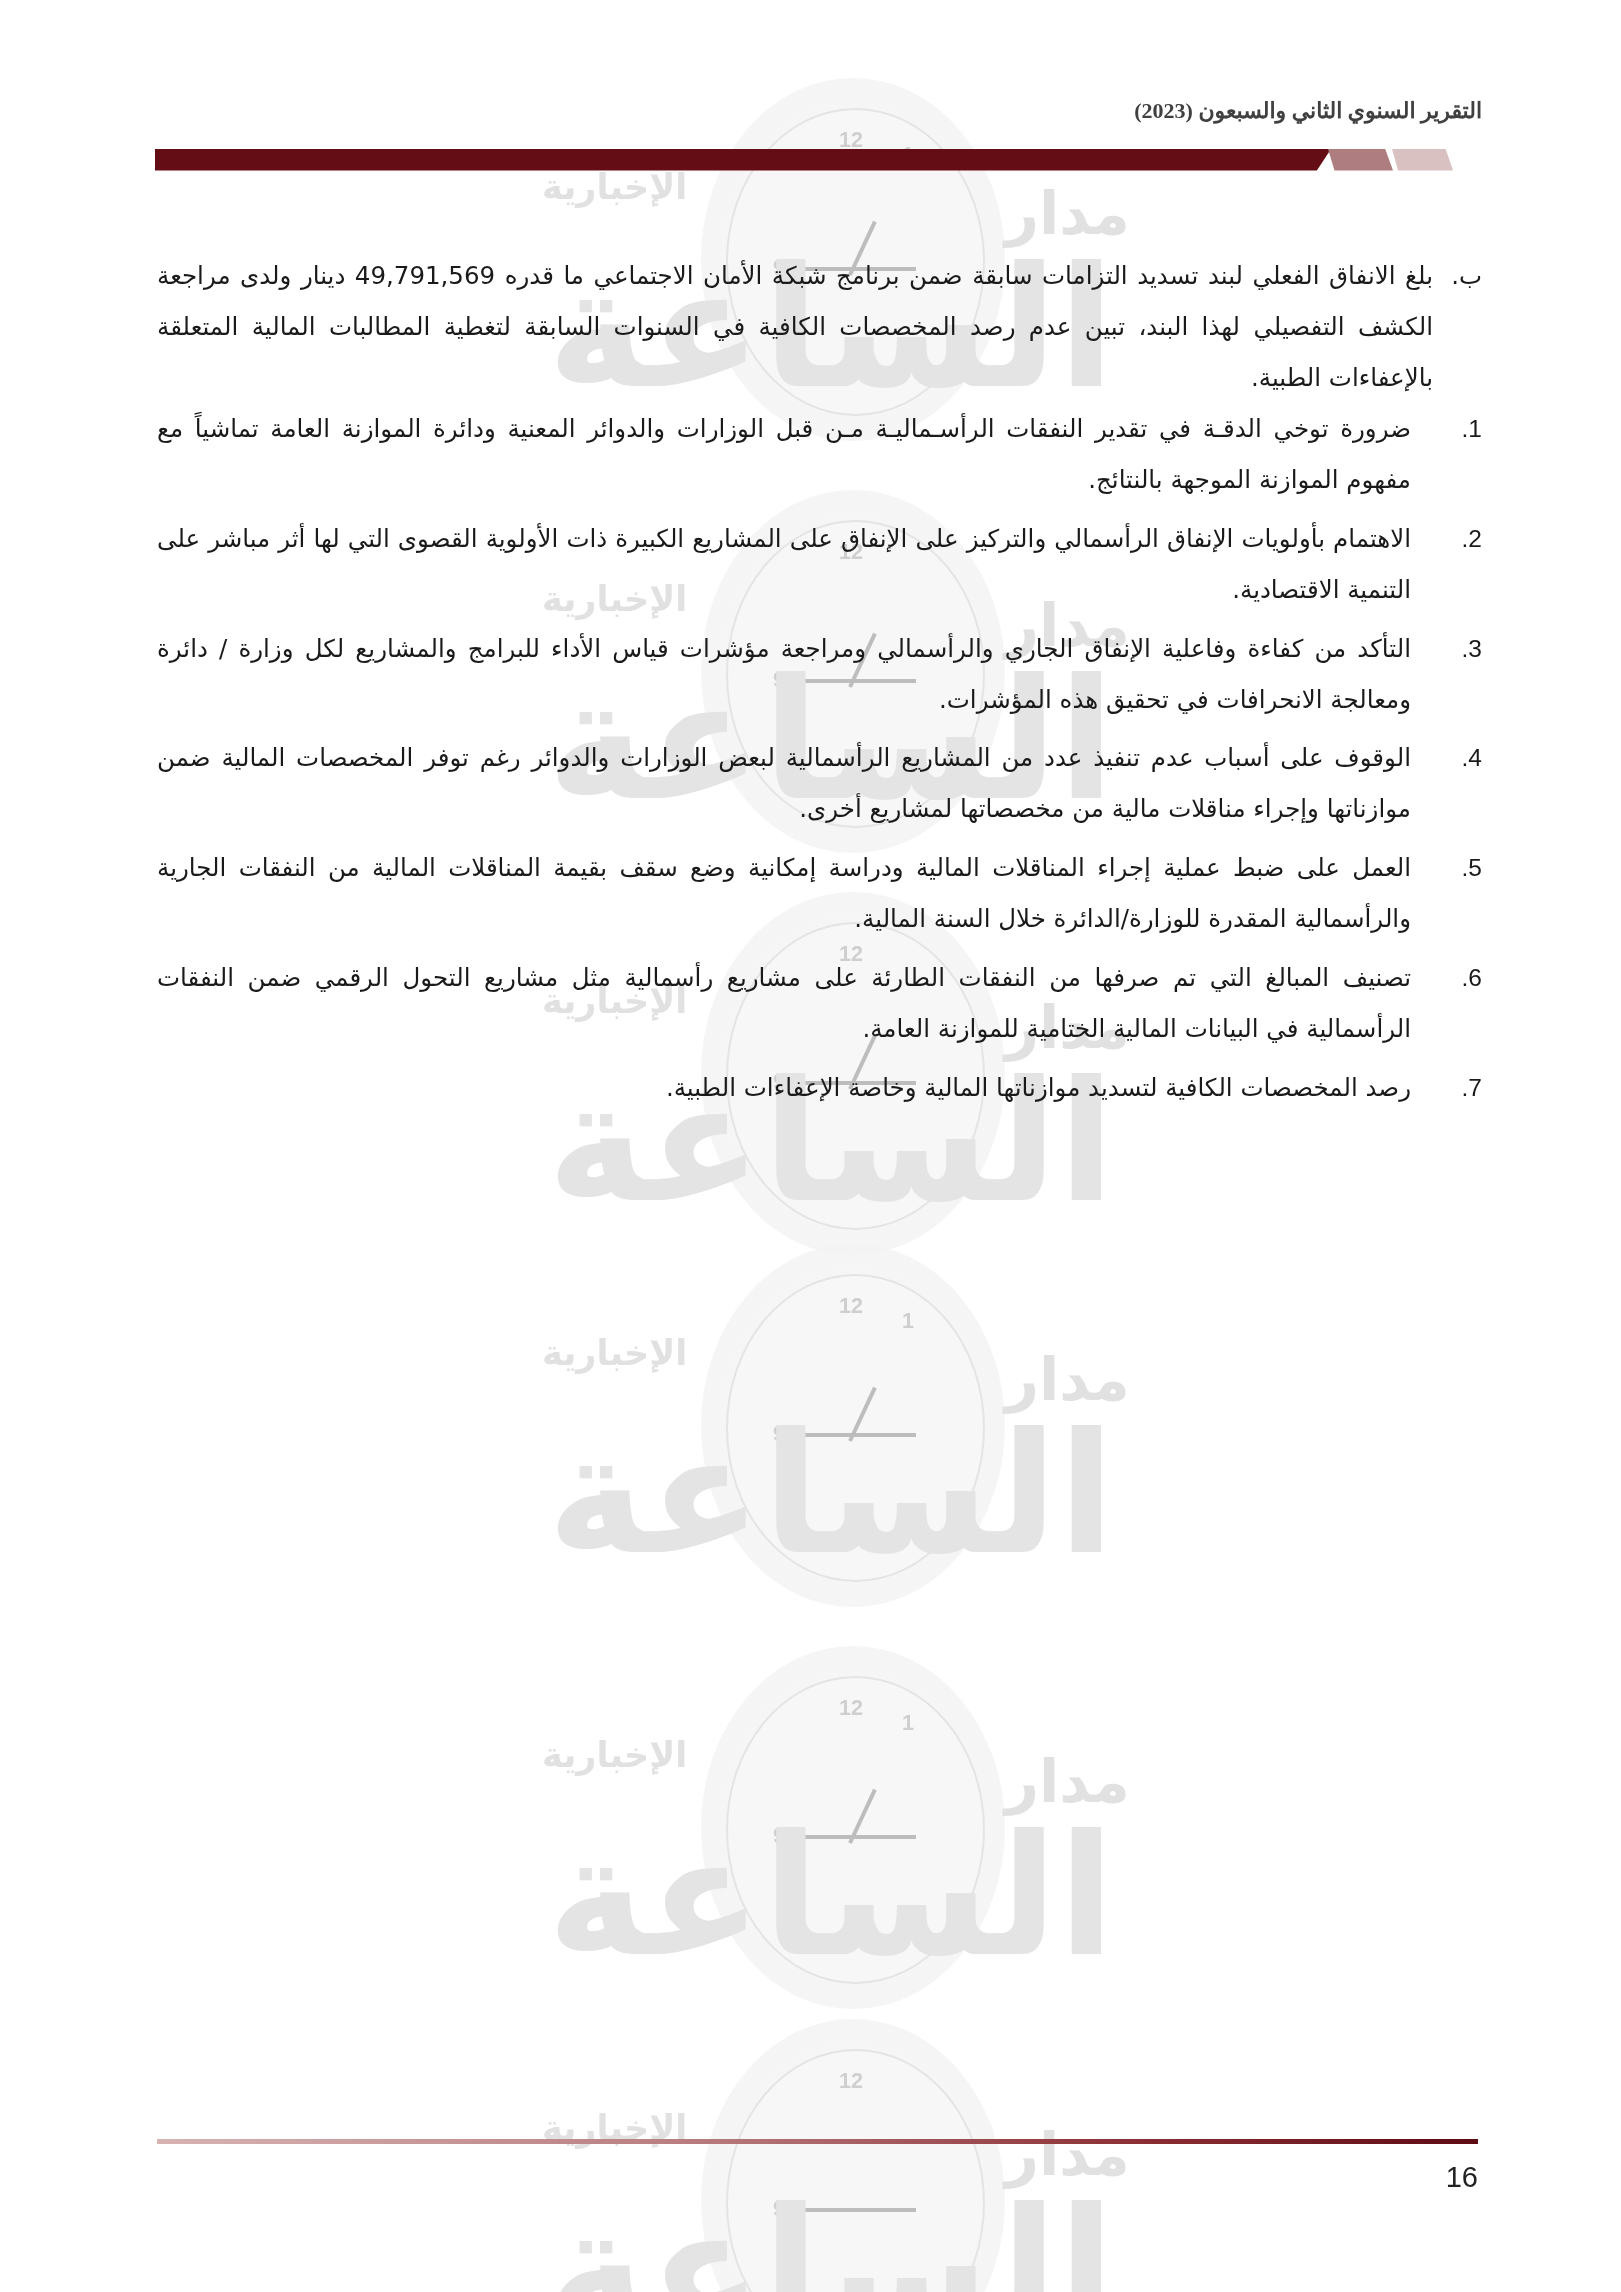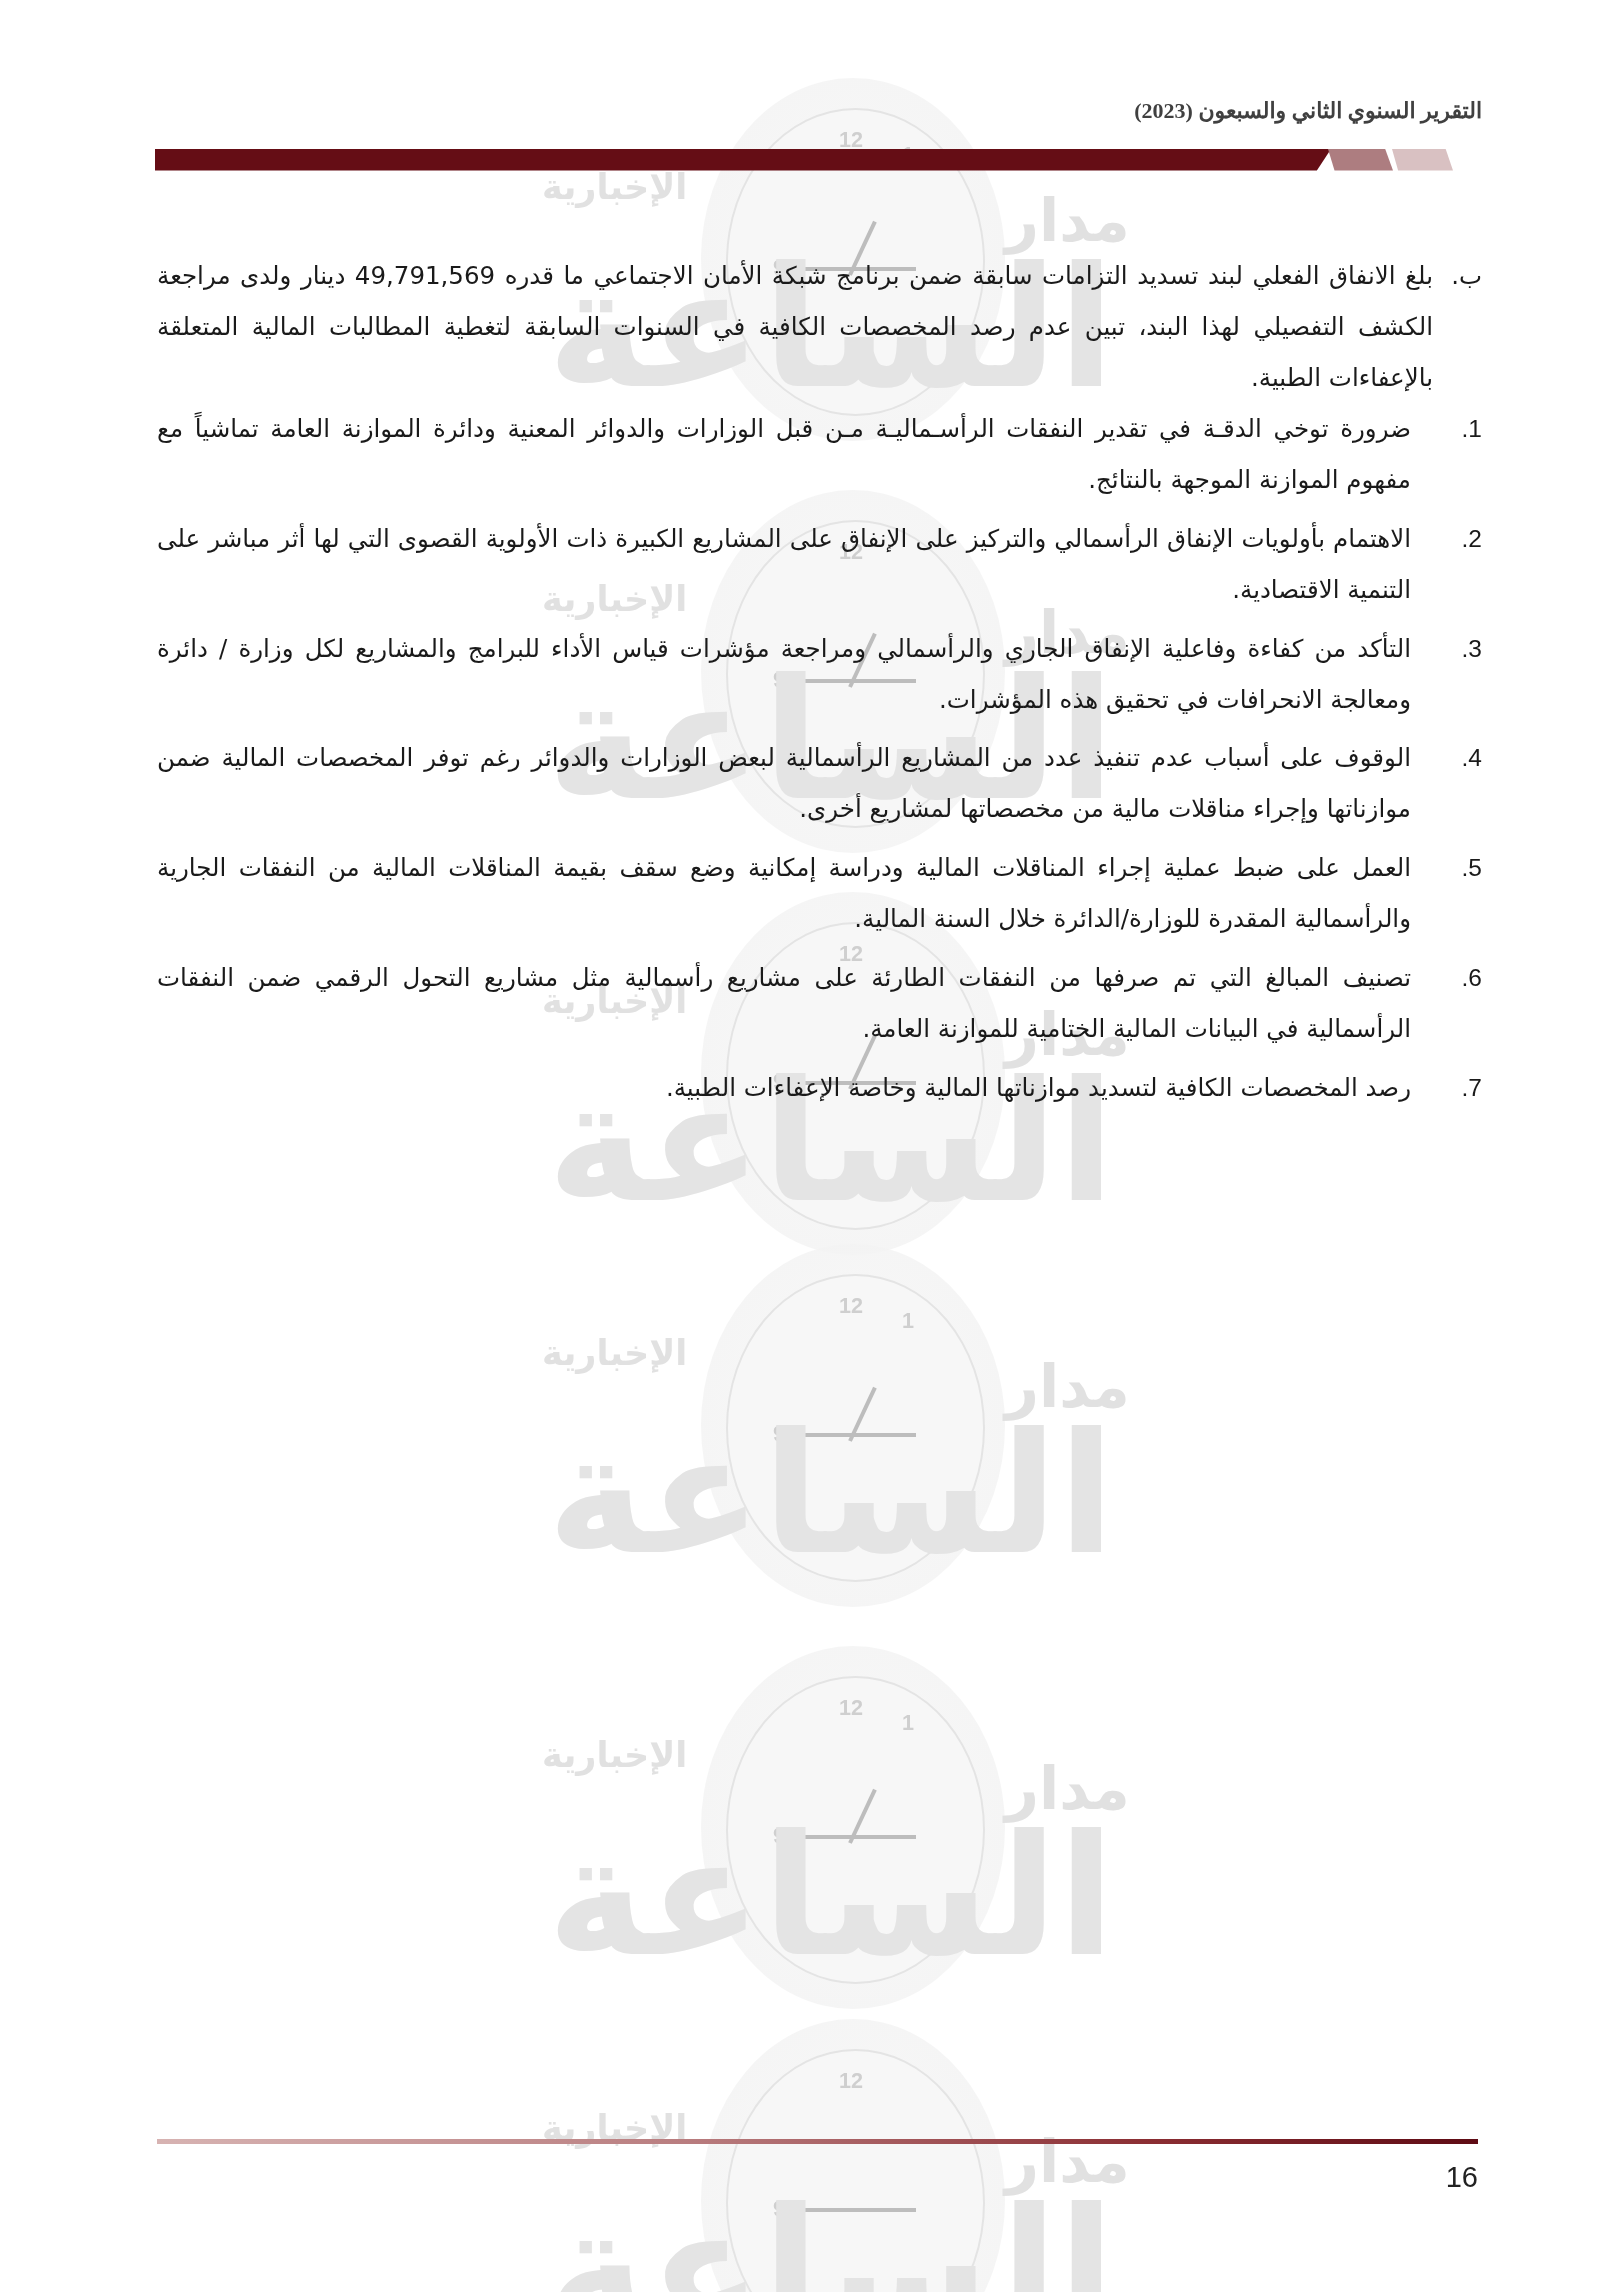--- a/index.html
+++ b/index.html
@@ -21,21 +21,21 @@
     }
     .wm .face {
       position: absolute; left: 216px; top: 59px; width: 255px; height: 304px;
       border-radius: 50%; border: 2px solid #e4e4e4; background: #f7f7f7;
     }
     .wm .num {
       position: absolute; font-family: "Liberation Sans", sans-serif; font-weight: bold;
       font-size: 21.6px; color: #cfcfcf;
     }
     .wm .word-top {
-      position: absolute; left: 495px; top: 137px; font-size: 59px; font-weight: bold;
+      position: absolute; left: 495px; top: 130px; font-size: 59px; font-weight: bold;
       color: #e1e1e1; font-family: "DejaVu Sans", sans-serif;
     }
     .wm .word-side {
       position: absolute; left: 32px; top: 118px; font-size: 35px; font-weight: bold;
       color: #e1e1e1;
     }
     .wm .word-big {
       position: absolute; left: 37px; top: 196px; font-size: 167px; font-weight: bold;
       color: #e4e4e4; letter-spacing: 9.8px; line-height: 1;
     }

